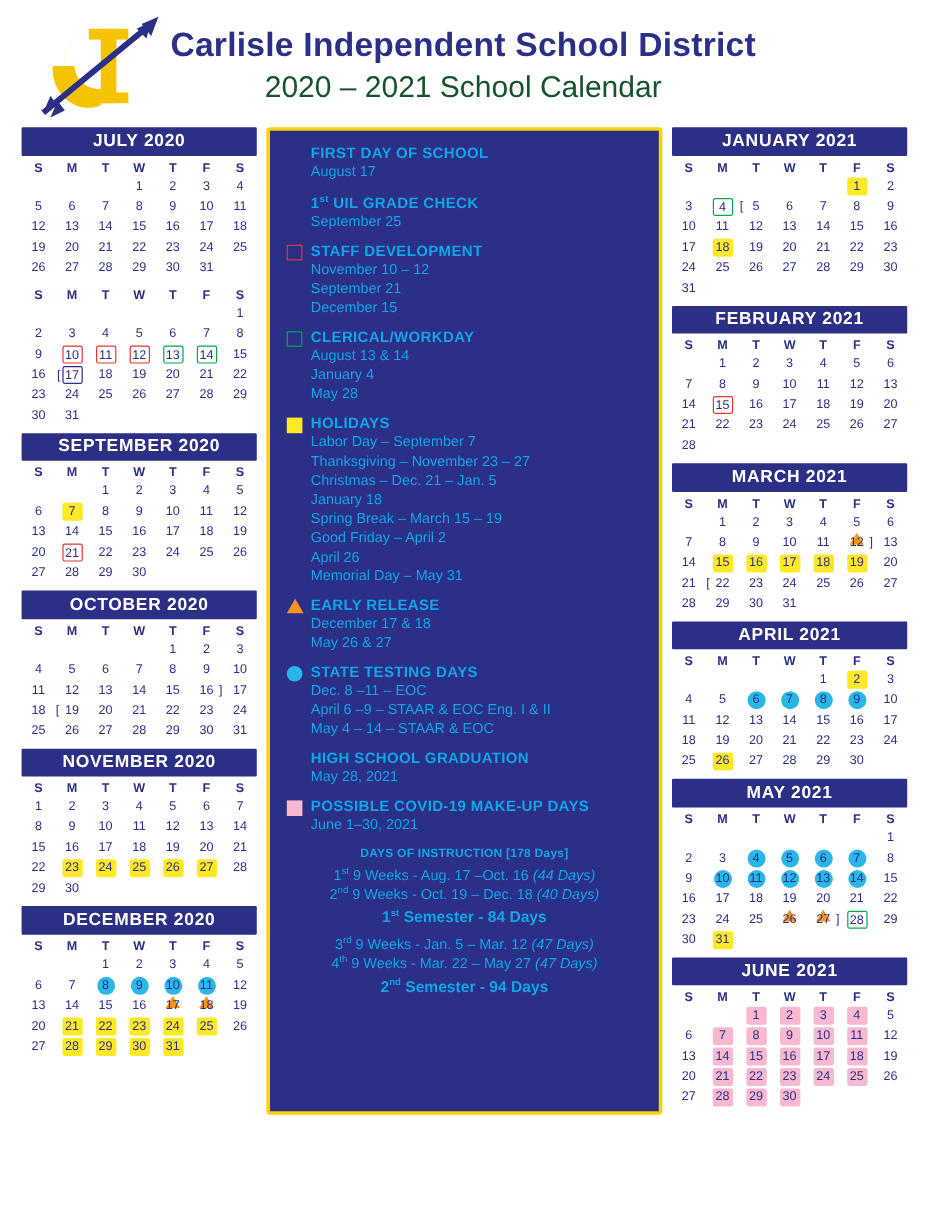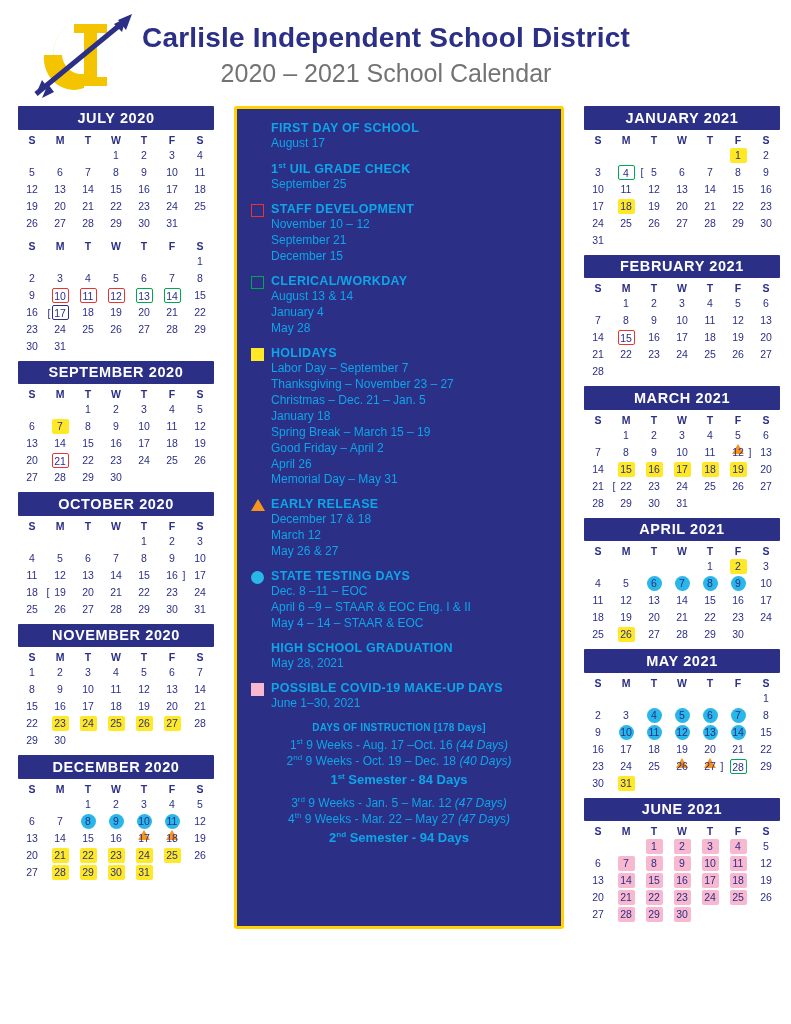--- a/index.html
+++ b/index.html
@@ -17,26 +17,26 @@
   
   .header { display:flex; align-items:center; padding: 10px 20px 4px 22px; }
   .logo { width: 120px; height: 92px; position: relative; flex: 0 0 120px; }
   .logo svg { position:absolute; left:0; top:0; }
   .titles { flex:1; text-align:center; padding-right: 10px; }
   .title-main {
     font-size: 28px; font-weight: bold; letter-spacing: .2px;
     color:#2b2f86; line-height: 1.1; white-space: nowrap;
   }
   .title-sub {
-    font-size: 25px; color:#737373; line-height: 1.25; margin-top: 4px;
+    font-size: 25px; color:#14532d; line-height: 1.25; margin-top: 4px;
     font-weight: 400;
   }
 
   
-  .columns { display:flex; gap: 12px; padding: 0 18px; }
+  .columns { display:flex; gap: 0; padding: 0 18px; }
   .col-left { width: 196px; flex: 0 0 196px; }
   .col-mid  { width: 330px; flex: 0 0 330px; margin: 0 8px; }
   .col-right{ width: 196px; flex: 0 0 196px; }
 
   
   .month { margin-bottom: 6px; }
   .month-title {
     background:#2b2f86; color:#fff; text-align:center;
     font-size: 14.5px; font-weight: bold; letter-spacing: .6px;
     padding: 3.5px 0 4px; border-radius: 1px;
@@ -575,21 +575,20 @@
                 <div class="legend-line">Memorial Day – May 31</div>
               </div>
             </div>
             <div class="legend-item">
               <div class="legend-swatch">
                 <span class="sw tri-orange"></span>
               </div>
               <div class="legend-body">
                 <div class="legend-head">EARLY RELEASE</div>
                 <div class="legend-line">December 17 &amp; 18</div>
-                <div class="legend-line">March 12</div>
                 <div class="legend-line">May 26 &amp; 27</div>
               </div>
             </div>
             <div class="legend-item">
               <div class="legend-swatch">
                 <span class="sw dot-cyan"></span>
               </div>
               <div class="legend-body">
                 <div class="legend-head">STATE TESTING DAYS</div>
                 <div class="legend-line">Dec. 8 –11 – EOC</div>

